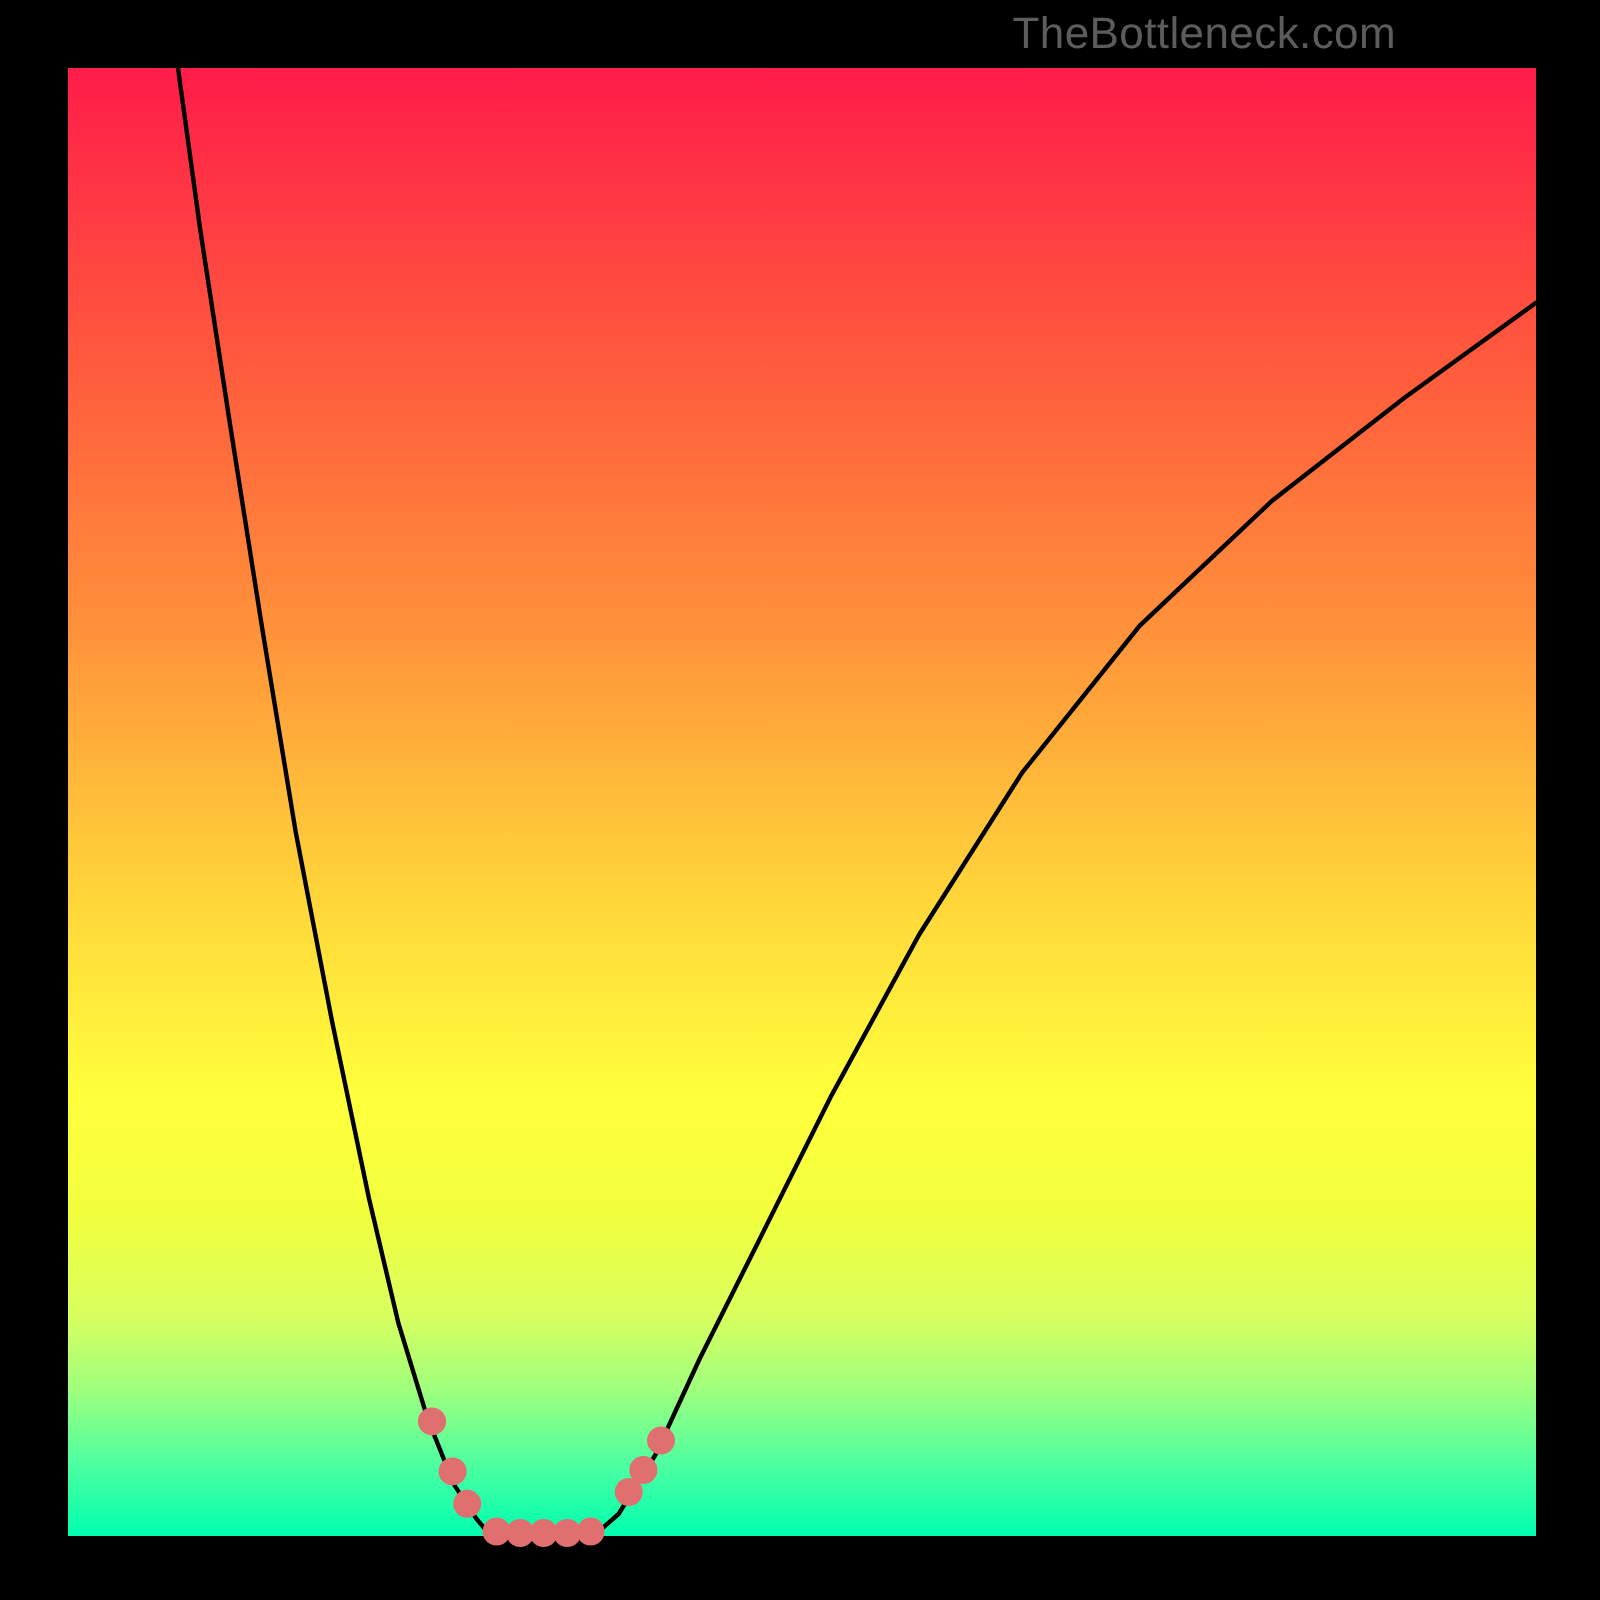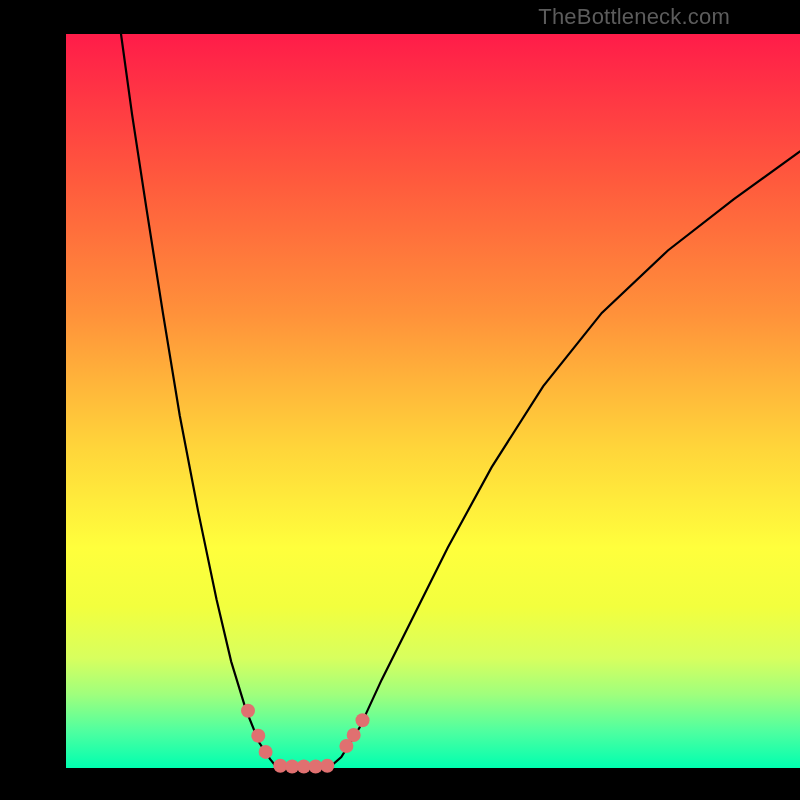--- a/index.html
+++ b/index.html
@@ -11,21 +11,20 @@
     overflow: hidden;
     font-family: -apple-system, BlinkMacSystemFont, "Segoe UI", Arial, sans-serif;
   }
   .frame {
     position: absolute;
     left: 0;
     top: 0;
     width: 708px;
     height: 800px;
     background: #000;
-    margin-left: 32px;
   }
   .plot-area {
     position: absolute;
     left: 34px;
     top: 34px;
     width: 734px;
     height: 734px;
     background: linear-gradient(
       to bottom,
       #ff1c49 0%,

